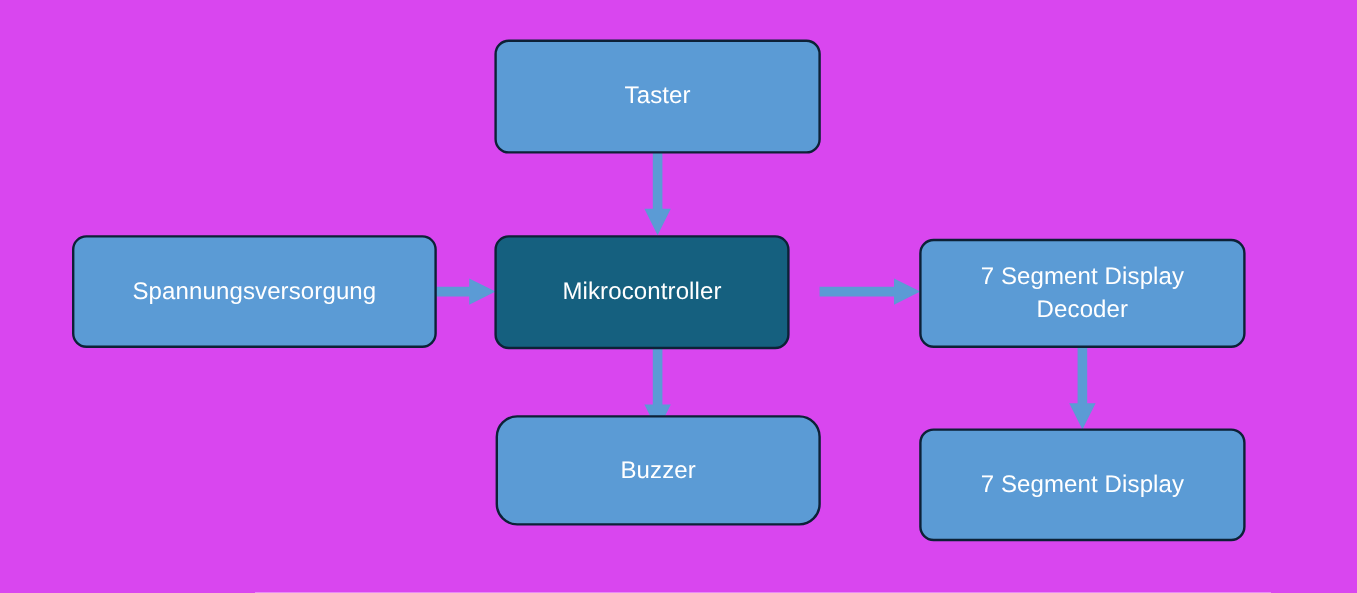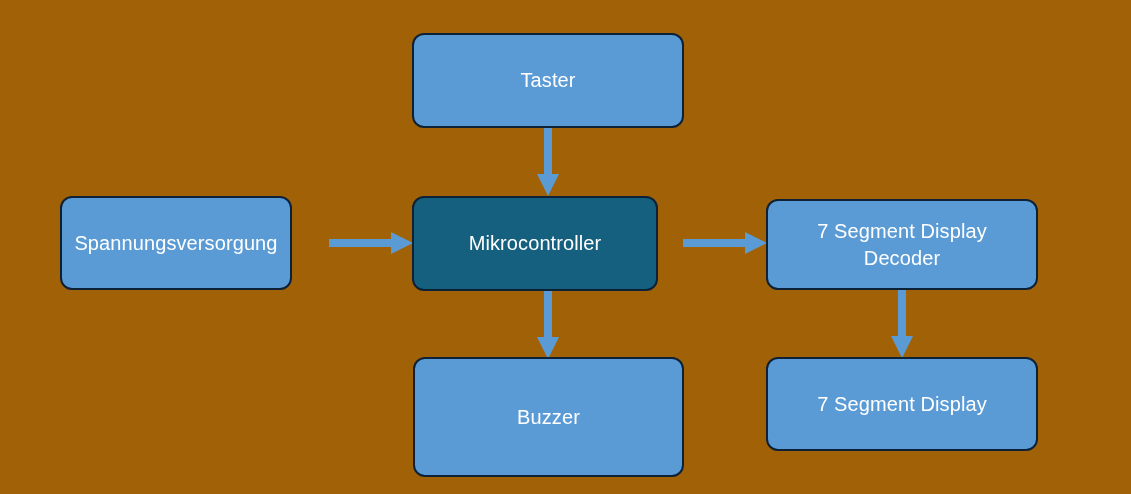--- a/index.html
+++ b/index.html
@@ -7,21 +7,21 @@
     padding: 0;
     background: #ffffff;
   }
   body {
     font-family: "Liberation Sans", sans-serif;
   }
   #canvas {
     position: relative;
     width: 1131px;
     height: 494px;
-    background: #a16207;
+    background: #d946ef;
     overflow: hidden;
   }
   .node {
     position: absolute;
     box-sizing: border-box;
     border-radius: 12px;
     border: 2.5px solid #0d2137;
     display: flex;
     align-items: center;
     justify-content: center;
@@ -80,34 +80,34 @@
   <div class="connector" style="left:884px; top:288px; width:36px; height:72px;">
     <svg width="36" height="72" viewBox="0 0 36 72" aria-hidden="true">
       <path d="M14,0 H22 V48 H29 L18,70 L7,48 H14 Z" fill="#5b9bd5"></path>
     </svg>
   </div>
 
   <div class="node node-fill-light" style="left:412px; top:33px; width:272px; height:95px;">
     <span class="node-label">Taster</span>
   </div>
 
-  <div class="node node-fill-light" style="left:60px; top:196px; width:232px; height:94px;justify-content:center;">
+  <div class="node node-fill-light" style="left:60px; top:196px; width:304px; height:94px;justify-content:center;">
     <span class="node-label">Spannungsversorgung</span>
   </div>
 
   <div class="node node-fill-dark" style="left:412px; top:196px; width:246px; height:95px;">
     <span class="node-label">Mikrocontroller</span>
   </div>
 
   <div class="node node-fill-light" style="left:766px; top:199px; width:272px; height:91px;">
     <span class="node-label">7 Segment Display
 Decoder</span>
   </div>
 
-  <div class="node node-fill-light" style="left:413px; top:357px; width:271px; height:120px;">
+  <div class="node node-fill-light" style="left:413px; top:346px; width:271px; height:92px;border-radius:18px;">
     <span class="node-label">Buzzer</span>
   </div>
 
   <div class="node node-fill-light" style="left:766px; top:357px; width:272px; height:94px;">
     <span class="node-label">7 Segment Display</span>
   </div>
 
 </div>
 
 </body></html>

